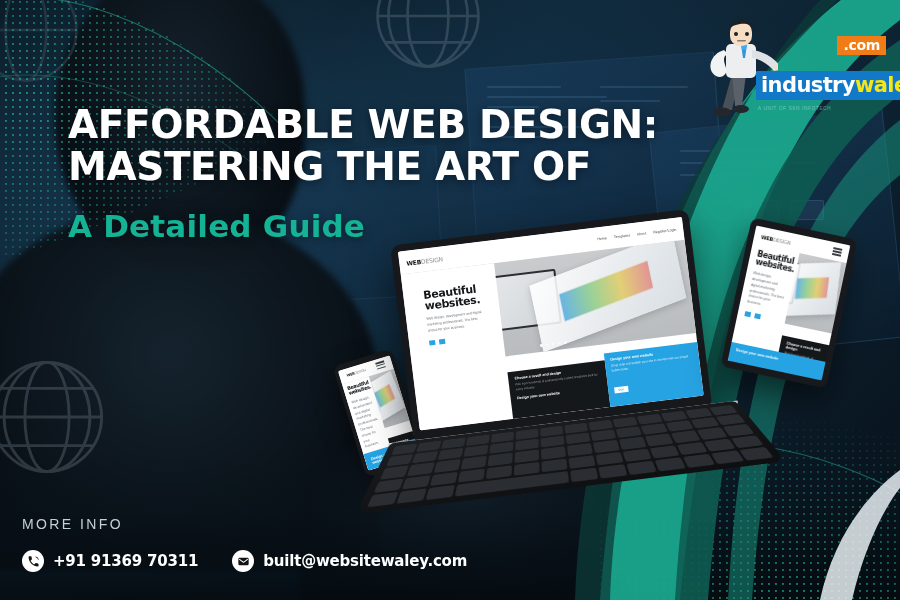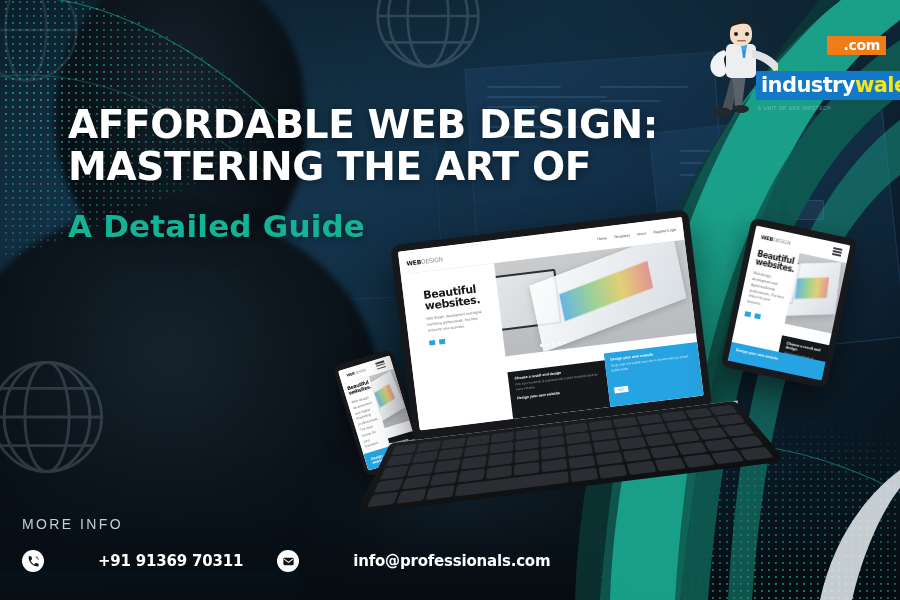--- a/index.html
+++ b/index.html
@@ -107,21 +107,21 @@
   }
   .logo-waley {
     font-family:"DejaVu Sans", sans-serif;
     font-weight:bold; font-size:21px; color:#f5e617; letter-spacing:-.6px;
   }
   .logo-com {
     position:absolute; right:-2px; top:22px;
     background:#ef7c17; color:#ffffff;
     font-family:"DejaVu Sans", sans-serif;
     font-weight:bold; font-size:14px;
-    padding:1px 6px 2px 16px;
+    padding:1px 6px 2px 6px;
     letter-spacing:-.3px;
   }
   .logo-tagline {
     position:absolute; left:64px; top:92px;
     font-size:4.6px; letter-spacing:.7px;
     color:rgba(235,240,245,.42);
     text-transform:uppercase;
     font-family:"Liberation Sans", sans-serif;
     white-space:nowrap;
   }
@@ -265,21 +265,20 @@
   .contact { display:flex; align-items:center; gap:9px; }
   .cicon {
     width:22px; height:22px; border-radius:50%;
     background:#ffffff; display:flex; align-items:center; justify-content:center;
     flex:0 0 auto;
   }
   .ctext {
     font-family:"DejaVu Sans", sans-serif;
     font-weight:bold; font-size:15px; color:#ffffff; letter-spacing:-.2px;
     white-space:nowrap;
-    margin-left:45px;
   }
 </style>
 </head>
 <body>
 
 <div id="banner">
 
   <div>
     <div class="bg-monitor" style="left:470px;top:60px;width:250px;height:170px;transform:rotate(-4deg);"></div>
     <div class="bg-monitor" style="left:660px;top:120px;width:235px;height:230px;transform:rotate(-6deg);"></div>
@@ -644,20 +643,20 @@
         <span class="ctext">+91 91369 70311</span>
       </div>
 
       <div class="contact">
         <span class="cicon">
           <svg width="13" height="13" viewBox="0 0 24 24" fill="none" stroke="#111417" stroke-width="2.2" stroke-linejoin="round">
             <rect x="2.5" y="5" width="19" height="14" rx="2.5" fill="#111417" stroke="none"></rect>
             <path d="M4 7.5 L12 13.5 L20 7.5" stroke="#ffffff" stroke-width="2" fill="none"></path>
           </svg>
         </span>
-        <span class="ctext">info@professionals.com</span>
+        <span class="ctext">built@websitewaley.com</span>
       </div>
 
 
     </div>
   </div>
 
 </div>
 
 </body></html>

